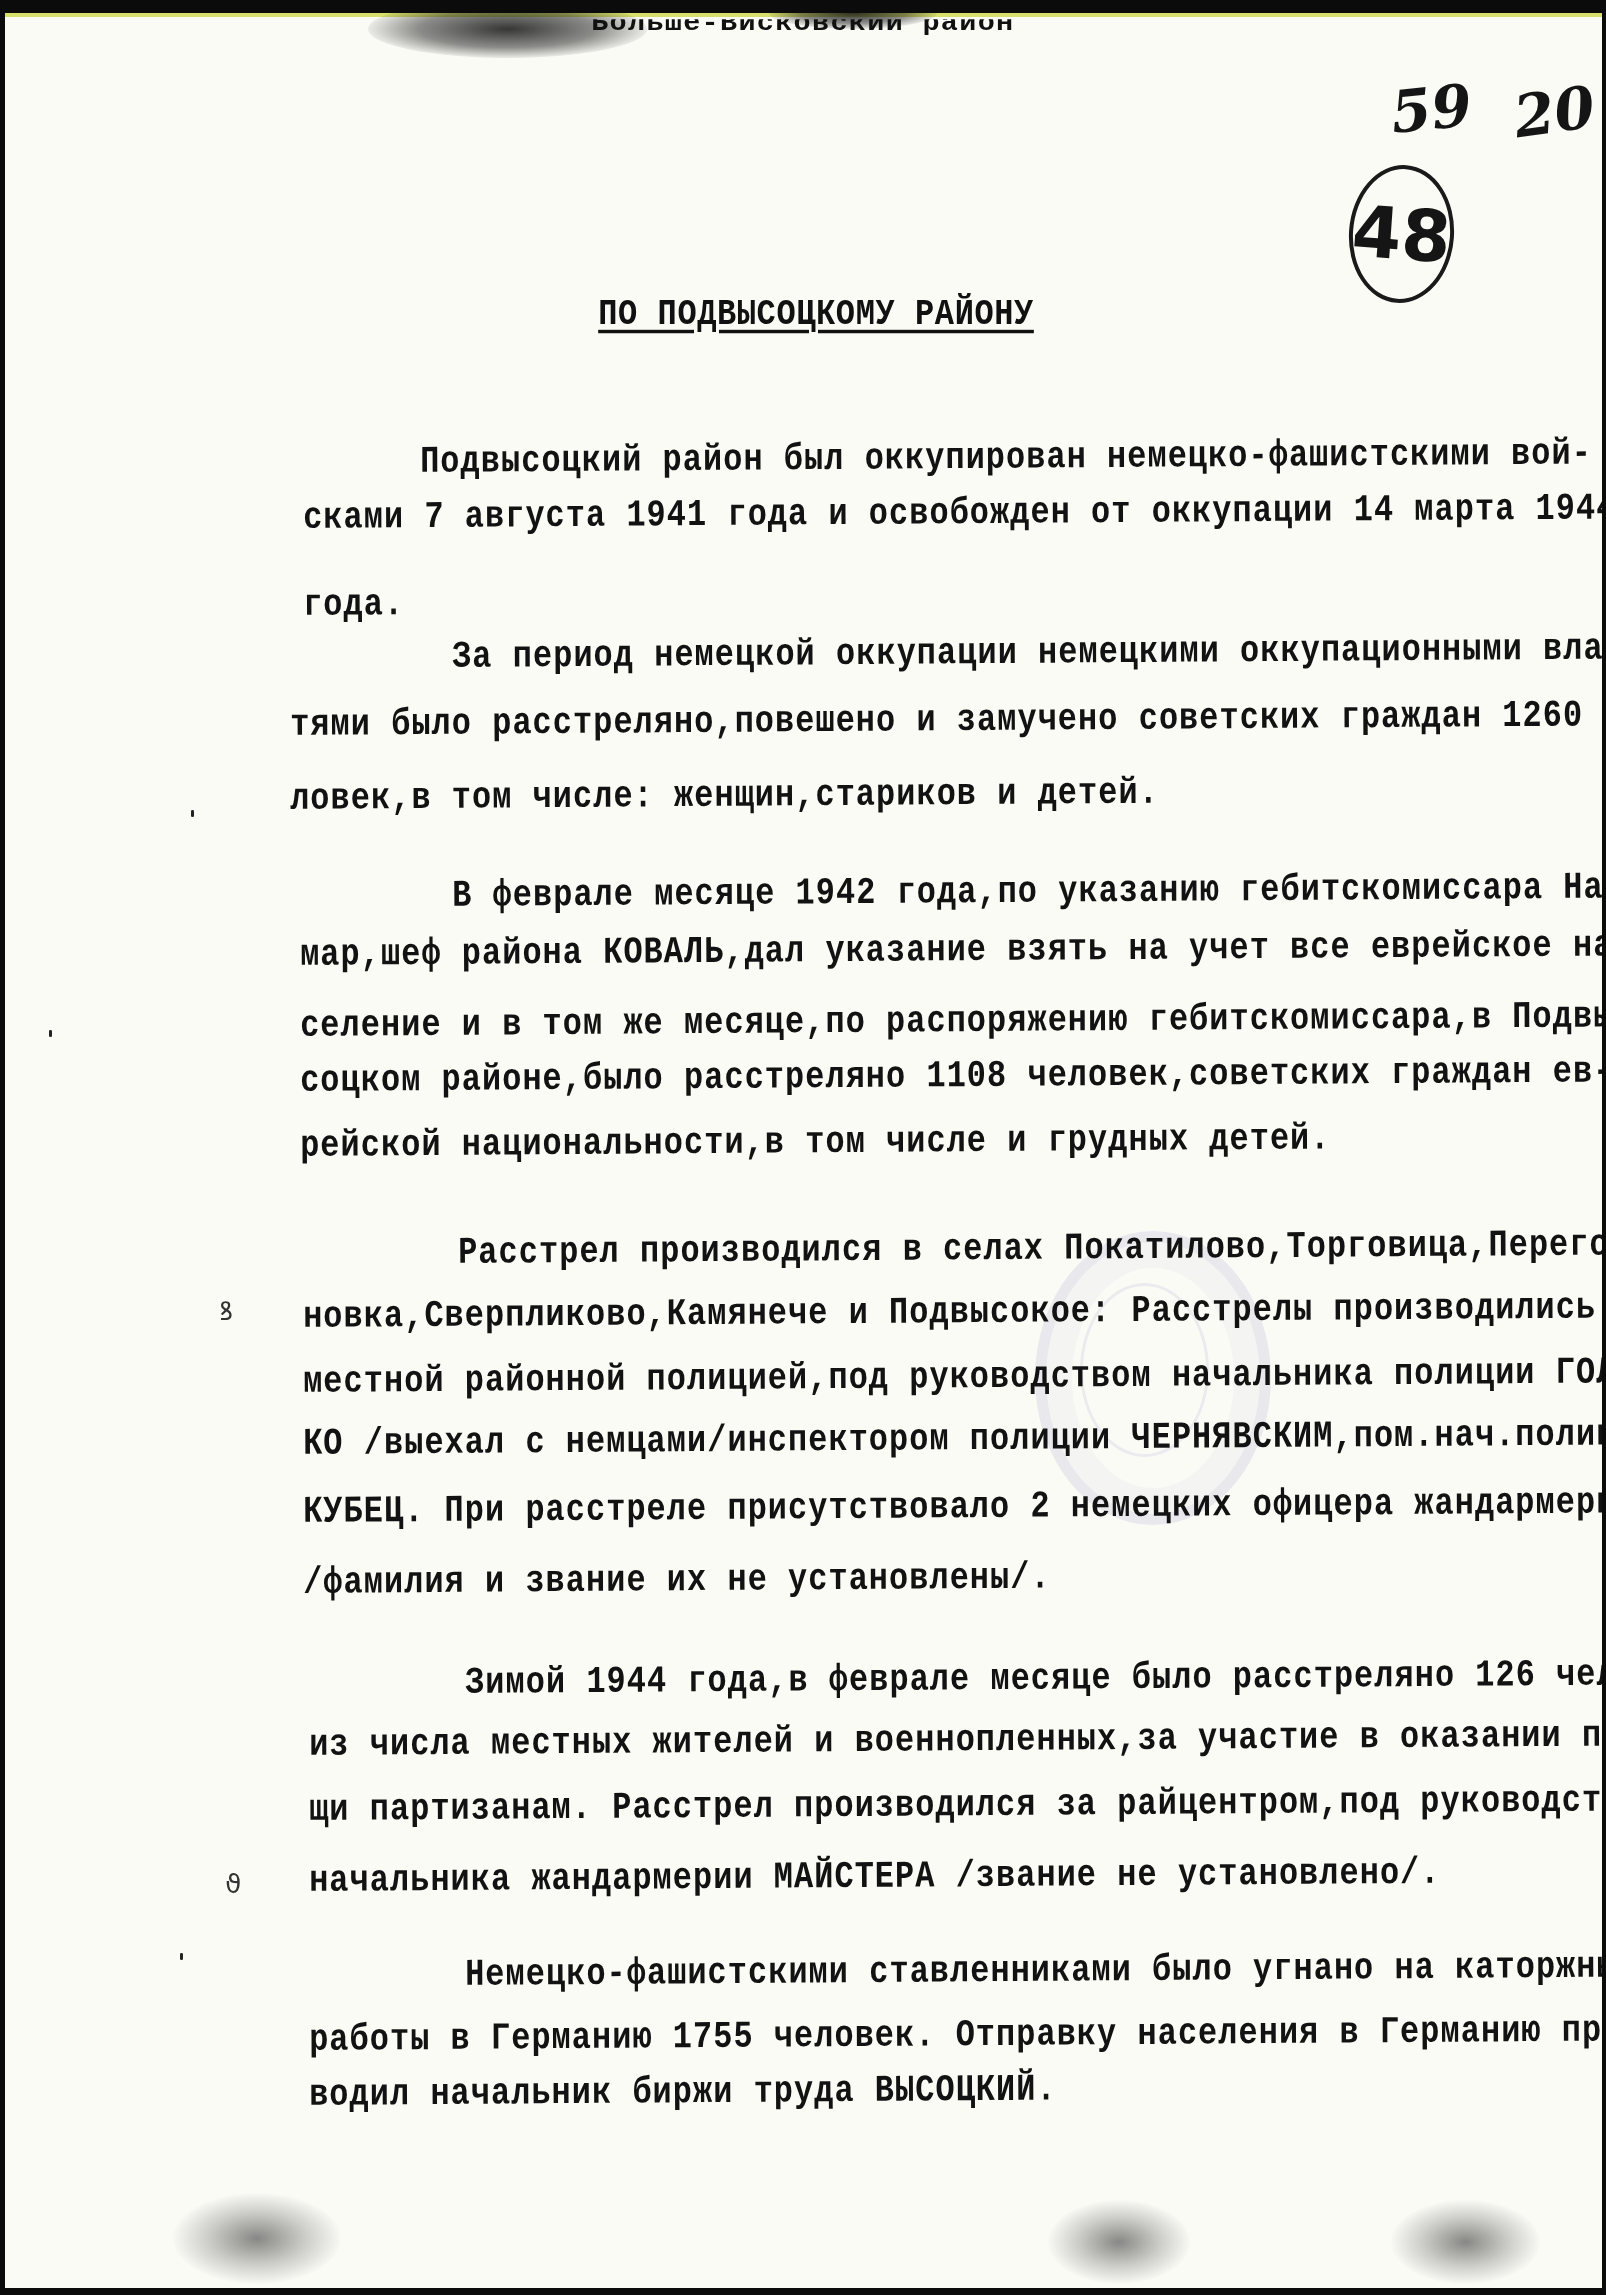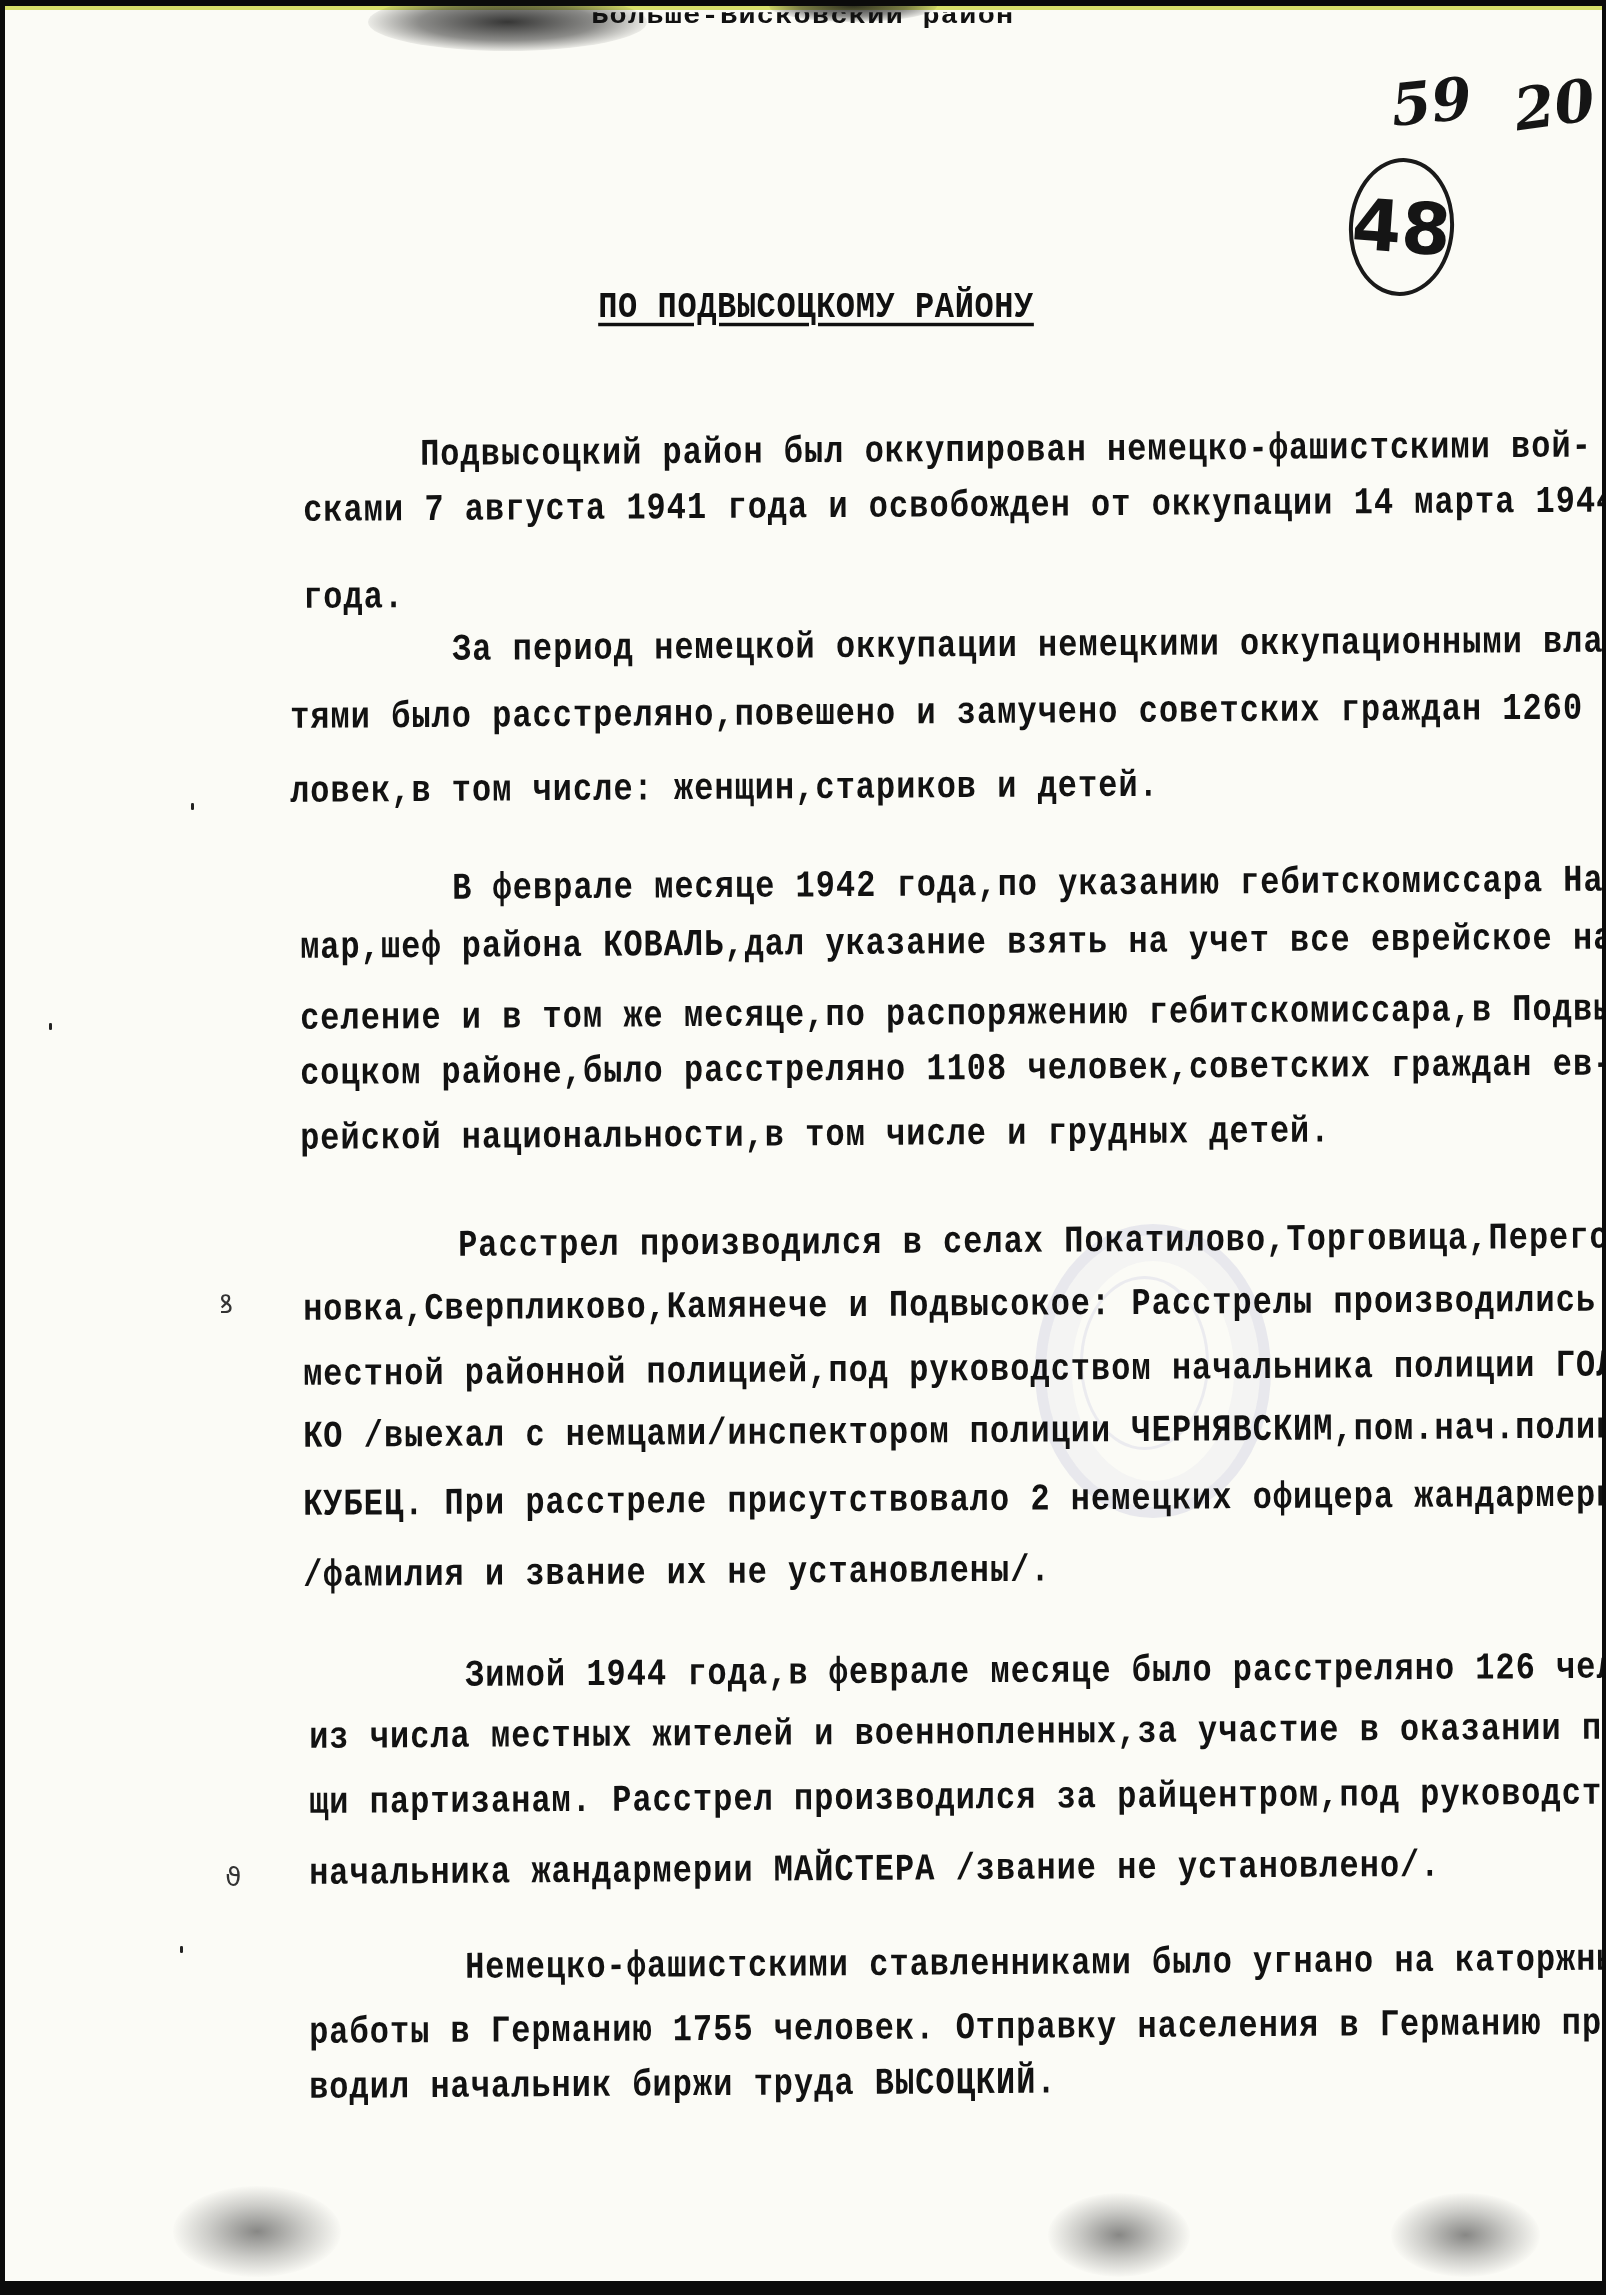--- a/index.html
+++ b/index.html
@@ -9,21 +9,21 @@
     body {
       width: 1606px;
       height: 2295px;
       background: #0b0b0b;
       position: relative;
       overflow: hidden;
     }
     .page {
       position: absolute;
       left: 5.2px;
-      top: 6px;
+      top: 13px;
       width: 1597px;
       height: 2275px;
       background: #fbfbf6;
       overflow: hidden;
     }
     .top-strip {
       position: absolute;
       left: 0; top: 0;
       width: 100%;
       height: 3.9px;

